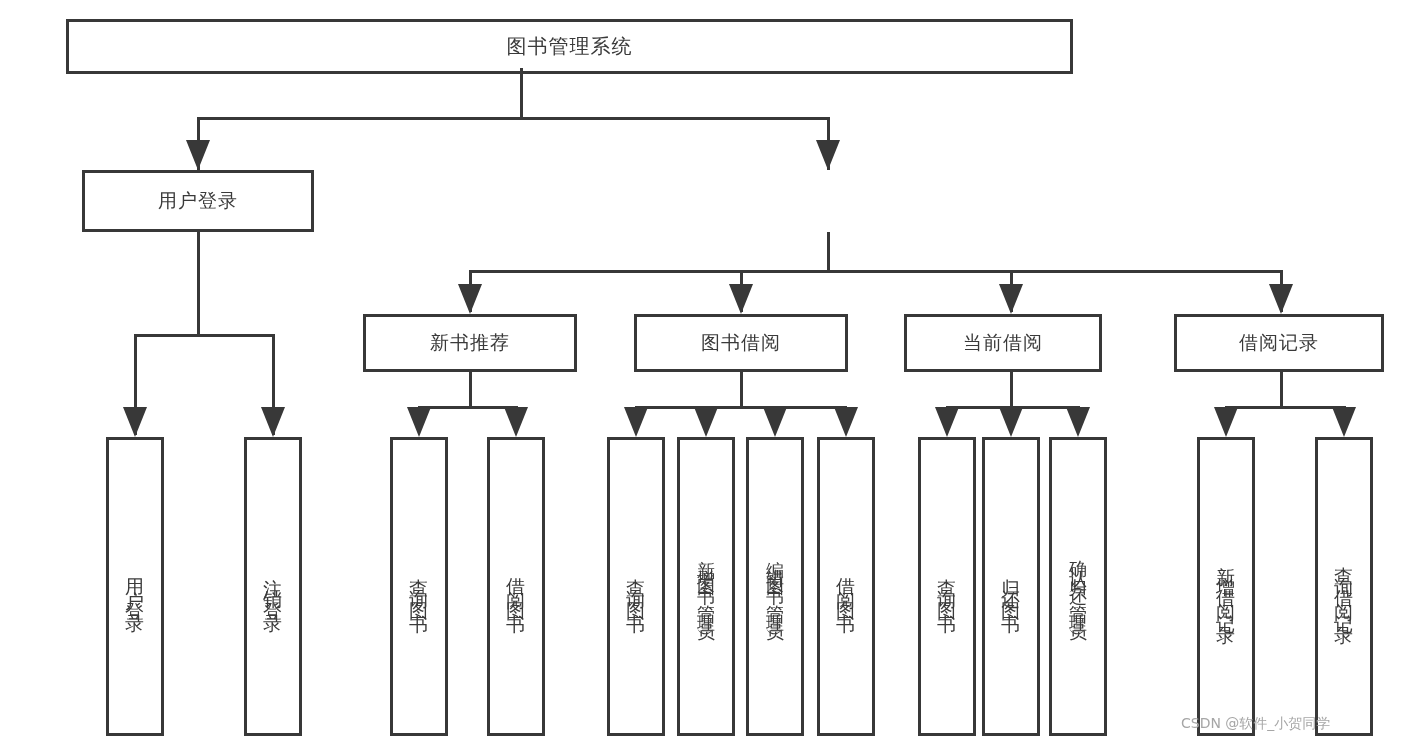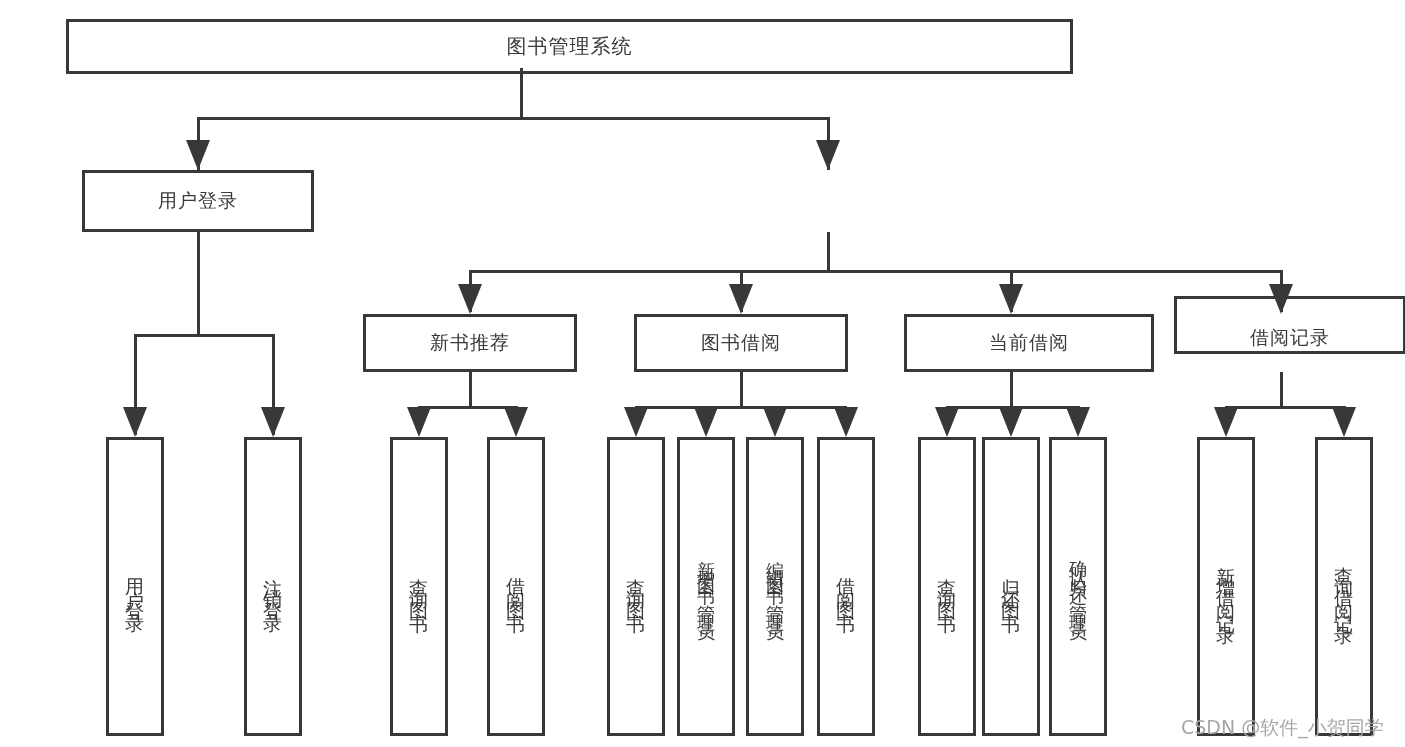--- a/index.html
+++ b/index.html
@@ -74,21 +74,21 @@
     width: 0;
     height: 0;
     border-left: 12px solid transparent;
     border-right: 12px solid transparent;
     border-top: 30px solid #383838;
   }
   .watermark {
     position: absolute;
     left: 1181px;
     top: 715px;
-    font-size: 19px;
+    font-size: 14px;
     color: #a6a6a6;
     white-space: nowrap;
     z-index: 10;
   }
 </style>
 </head>
 <body>
 
 <div id="canvas">
 
@@ -99,24 +99,24 @@
   <div class="node" style="left:82px; top:170px; width:232px; height:62px;">
     <span class="h-label">用户登录</span>
   </div>
 
   <div class="node" style="left:634px; top:314px; width:214px; height:58px;">
     <span class="h-label">图书借阅</span>
   </div>
   <div class="node" style="left:363px; top:314px; width:214px; height:58px;">
     <span class="h-label">新书推荐</span>
   </div>
-  <div class="node" style="left:904px; top:314px; width:250px; height:58px;font-family:Liberation Mono, monospace;">
+  <div class="node" style="left:904px; top:314px; width:198px; height:58px;font-family:Liberation Mono, monospace;">
     <span class="h-label">当前借阅</span>
   </div>
-  <div class="node" style="left:1174px; top:296px; width:232px; height:58px;align-items:flex-end;">
+  <div class="node" style="left:1174px; top:314px; width:210px; height:58px;">
     <span class="h-label">借阅记录</span>
   </div>
 
   <div class="leaf" style="left:106px;">
     <span class="v-label">用户登录</span>
   </div>
   <div class="leaf" style="left:244px;">
     <span class="v-label">注销登录</span>
   </div>
 

